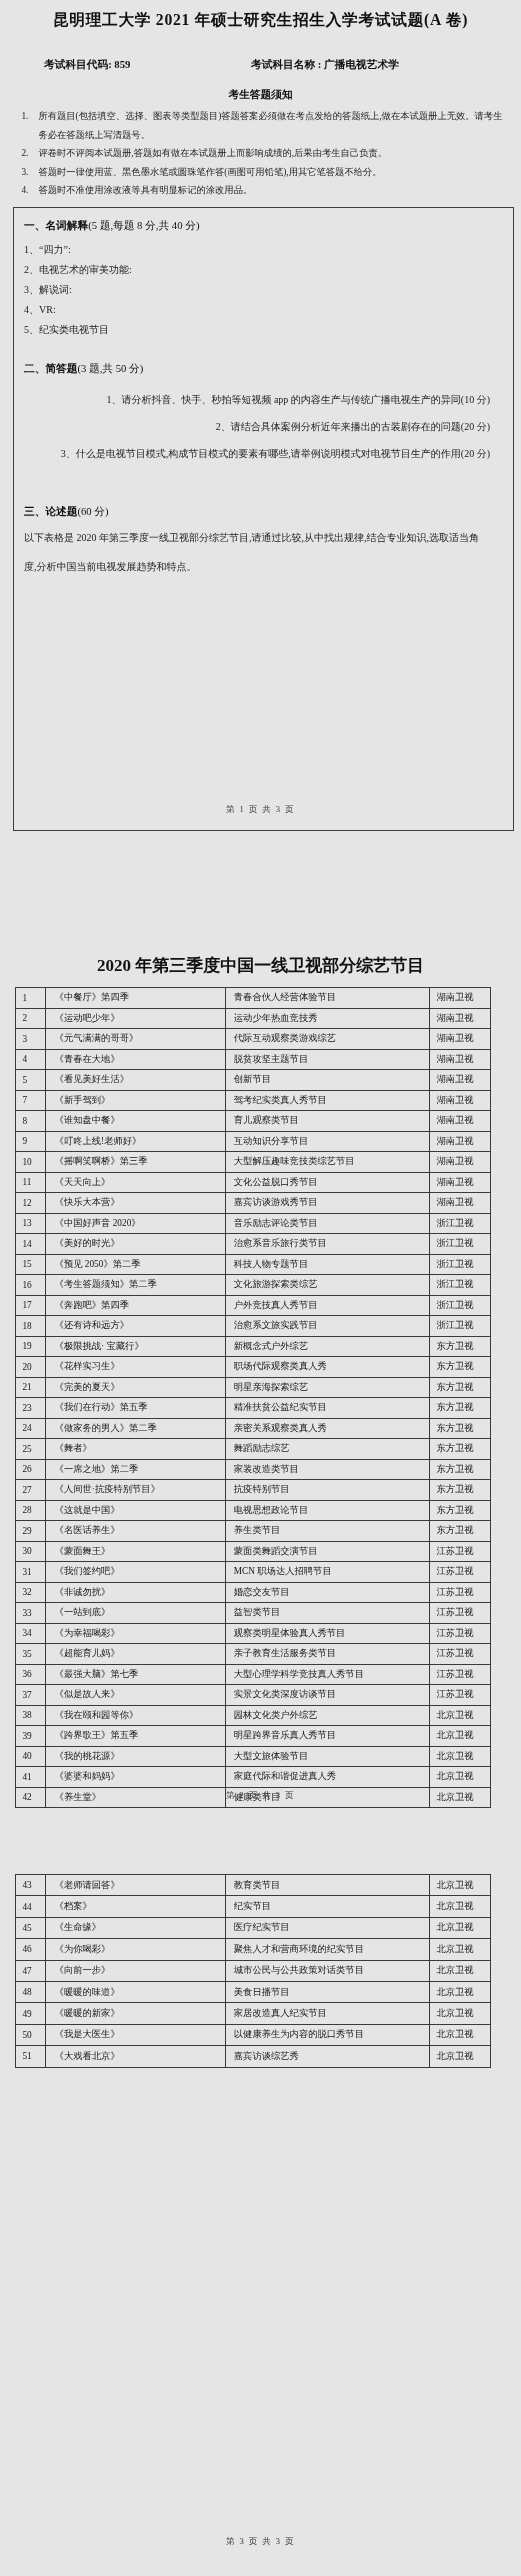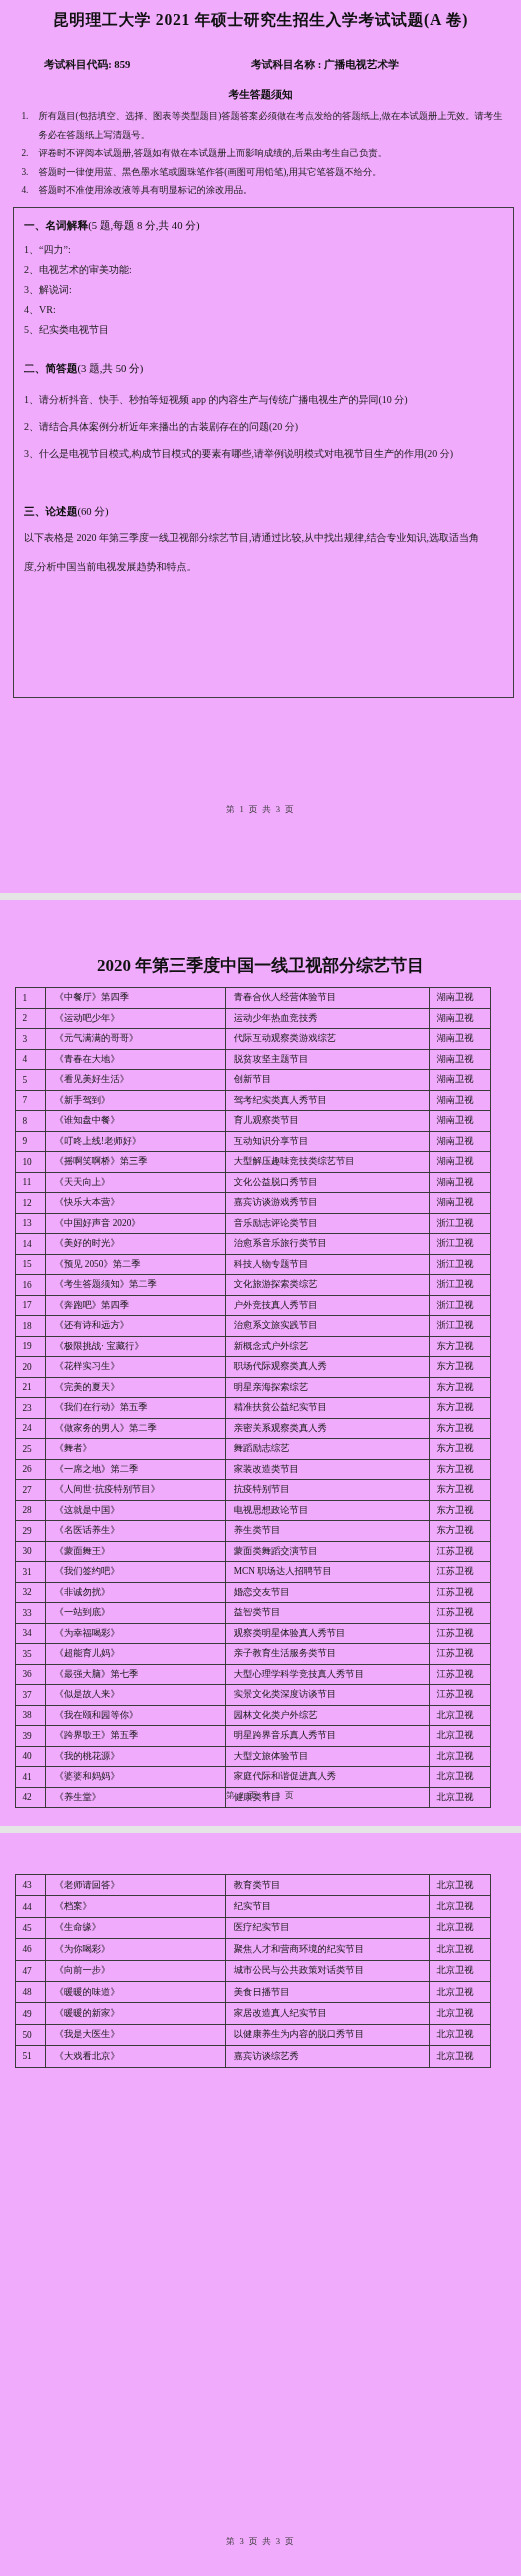--- a/index.html
+++ b/index.html
@@ -1,38 +1,38 @@
 <!DOCTYPE html>
 <html style="font-size:11.4px"><head>
 <meta charset="utf-8">
 <style>
   html,body{margin:0;padding:0;background:#fff;}
   body{font-family:"Liberation Serif", serif; color:#1c1c1c;}
-  #sheet{position:relative;width:521px;height:2576px;background:#f0abfc;overflow:hidden;}
+  #sheet{position:relative;width:521px;height:2576px;background:#e5e5e5;overflow:hidden;}
   .abs{position:absolute;}
   .center{left:0;width:521px;text-align:center;}
   .doc-title{top:10px;font-size:15.7px;font-weight:700;letter-spacing:0.7px;color:#111;}
   .subject-row{top:58px;left:0;width:521px;height:15.7px;font-size:10.7px;font-weight:700;color:#111;}
   .subject-code{position:absolute;left:44px;top:0;}
   .subject-name{position:absolute;left:251px;top:0;}
   .notice-heading{top:88px;font-size:10.7px;font-weight:700;color:#111;}
   .notices{top:107px;left:21.4px;width:482px;font-size:9.3px;line-height:18.5px;}
   .notice{display:flex;}
   .notice .n{width:17px;flex:0 0 17px;}
   .notice .t{flex:1;}
-  .qbox{top:207px;left:13px;width:501px;height:491px;border:1.4px solid #3f3f3f;box-sizing:border-box;
+  .qbox{top:207px;left:13px;width:501px;height:624px;border:1.4px solid #3f3f3f;box-sizing:border-box;
         padding:0 23px 0 10px;}
   .sec-heading{font-size:10.7px;color:#111;}
   .sec-heading .hb{font-weight:700;font-family:"Liberation Sans",sans-serif;}
   .sec-heading .hs{font-weight:400;}
   .h1x{margin-top:11.4px;}
   .h2x{margin-top:21.4px;}
   .h3x{margin-top:38px;}
   .items1{margin-top:7.1px;font-size:10px;line-height:20px;}
-  .items2{margin-top:10px;font-size:10px;line-height:27px;}
+  .items2{margin-top:10px;font-size:10px;line-height:27px;text-align:right;}
   .essay-para{margin-top:4.3px;font-size:10px;line-height:29px;}
   .page-footer{font-size:8.6px;letter-spacing:1.4px;color:#3a3a3a;}
   .footer1{top:804px;}
   .footer2{top:1742px;margin-top:48px;}
   .footer3{top:2536px;}
   .divider{left:0;width:521px;height:7.1px;background:#e5e5e5;}
   .divider1{top:893px;}
   .divider2{top:1826px;}
   .tbl-title{top:954px;font-size:17px;font-weight:700;color:#111;}
   table.prog{border-collapse:collapse;table-layout:fixed;width:475px;font-size:9.3px;color:#161616;}

